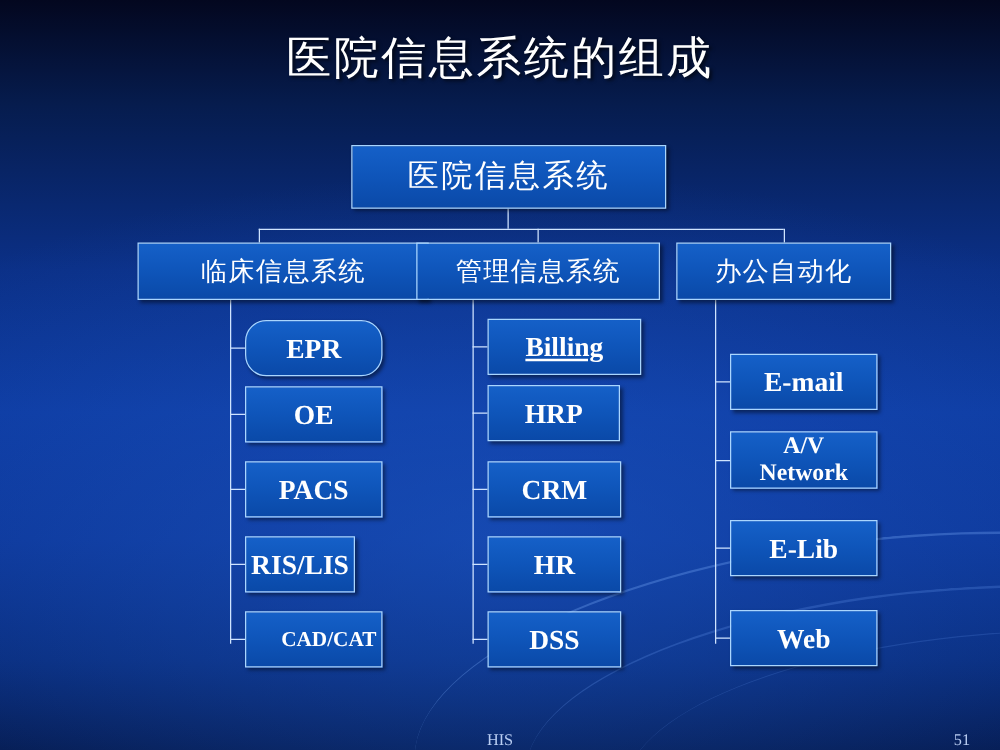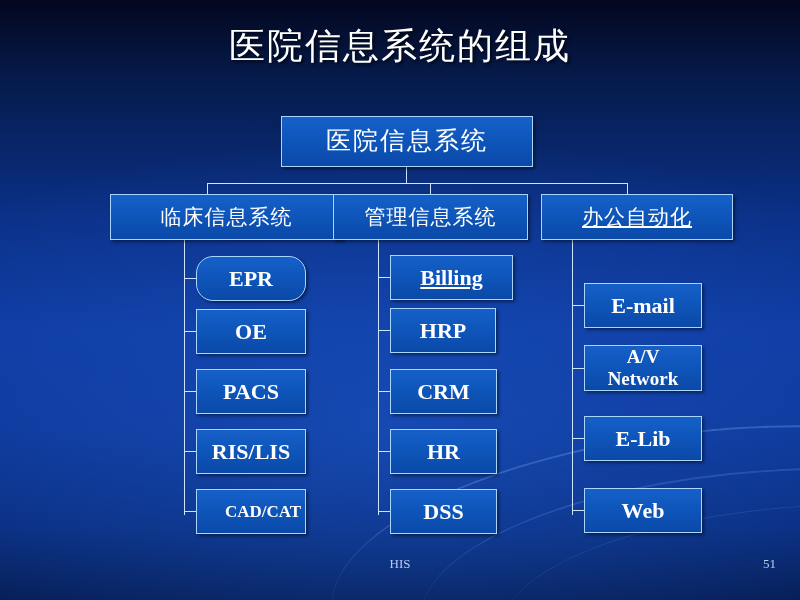--- a/index.html
+++ b/index.html
@@ -92,21 +92,21 @@
   .line {
     position: absolute;
     background: #cfe4ff;
     pointer-events: none;
   }
   .line.h { height: 1px; }
   .line.v { width: 1px; }
 
   .footer-left, .footer-right {
     position: absolute;
-    bottom: 28px;
+    bottom: 0;
     color: #b9cdf2;
     font-family: "Liberation Serif", serif;
     font-size: 13px;
     margin-top: 21px;
   }
   .footer-left { left: 0; width: 800px; text-align: center; }
   .footer-right { right: 24px; }
 </style>
 </head>
 <body>
@@ -142,26 +142,26 @@
   <div class="line v" style="left:572px; top:240px; height:275px;"></div>
   <div class="line h" style="left:572px; top:305px; width:12px;"></div>
   <div class="line h" style="left:572px; top:368px; width:12px;"></div>
   <div class="line h" style="left:572px; top:438px; width:12px;"></div>
   <div class="line h" style="left:572px; top:510px; width:12px;"></div>
 
   <div class="box cn root" style="left:281px; top:116px; width:252px; height:51px;">医院信息系统</div>
 
   <div class="box cn lvl2" style="left:110px; top:194px; width:233px; height:46px;">临床信息系统</div>
   <div class="box cn lvl2" style="left:333px; top:194px; width:195px; height:46px;">管理信息系统</div>
-  <div class="box cn lvl2" style="left:541px; top:194px; width:192px; height:46px;text-decoration:underline;">办公自动化</div>
+  <div class="box cn lvl2" style="left:541px; top:194px; width:172px; height:46px;">办公自动化</div>
 
   <div class="box en leaf" style="left:196px; top:256px; width:110px; height:45px;border-radius:17px;">EPR</div>
   <div class="box en leaf" style="left:196px; top:309px; width:110px; height:45px;">OE</div>
   <div class="box en leaf" style="left:196px; top:369px; width:110px; height:45px;">PACS</div>
-  <div class="box en leaf" style="left:196px; top:429px; width:110px; height:45px;">RIS/LIS</div>
+  <div class="box en leaf" style="left:196px; top:429px; width:88px; height:45px;">RIS/LIS</div>
   <div class="box en leaf small" style="left:196px; top:489px; width:110px; height:45px;">CAD/CAT</div>
 
   <div class="box en leaf" style="left:390px; top:255px; width:123px; height:45px;text-decoration:underline;">Billing</div>
   <div class="box en leaf" style="left:390px; top:308px; width:106px; height:45px;">HRP</div>
   <div class="box en leaf" style="left:390px; top:369px; width:107px; height:45px;">CRM</div>
   <div class="box en leaf" style="left:390px; top:429px; width:107px; height:45px;">HR</div>
   <div class="box en leaf" style="left:390px; top:489px; width:107px; height:45px;">DSS</div>
 
   <div class="box en leaf" style="left:584px; top:283px; width:118px; height:45px;">E-mail</div>
   <div class="box en leaf tiny" style="left:584px; top:345px; width:118px; height:46px; white-space:pre-line;">A/V

